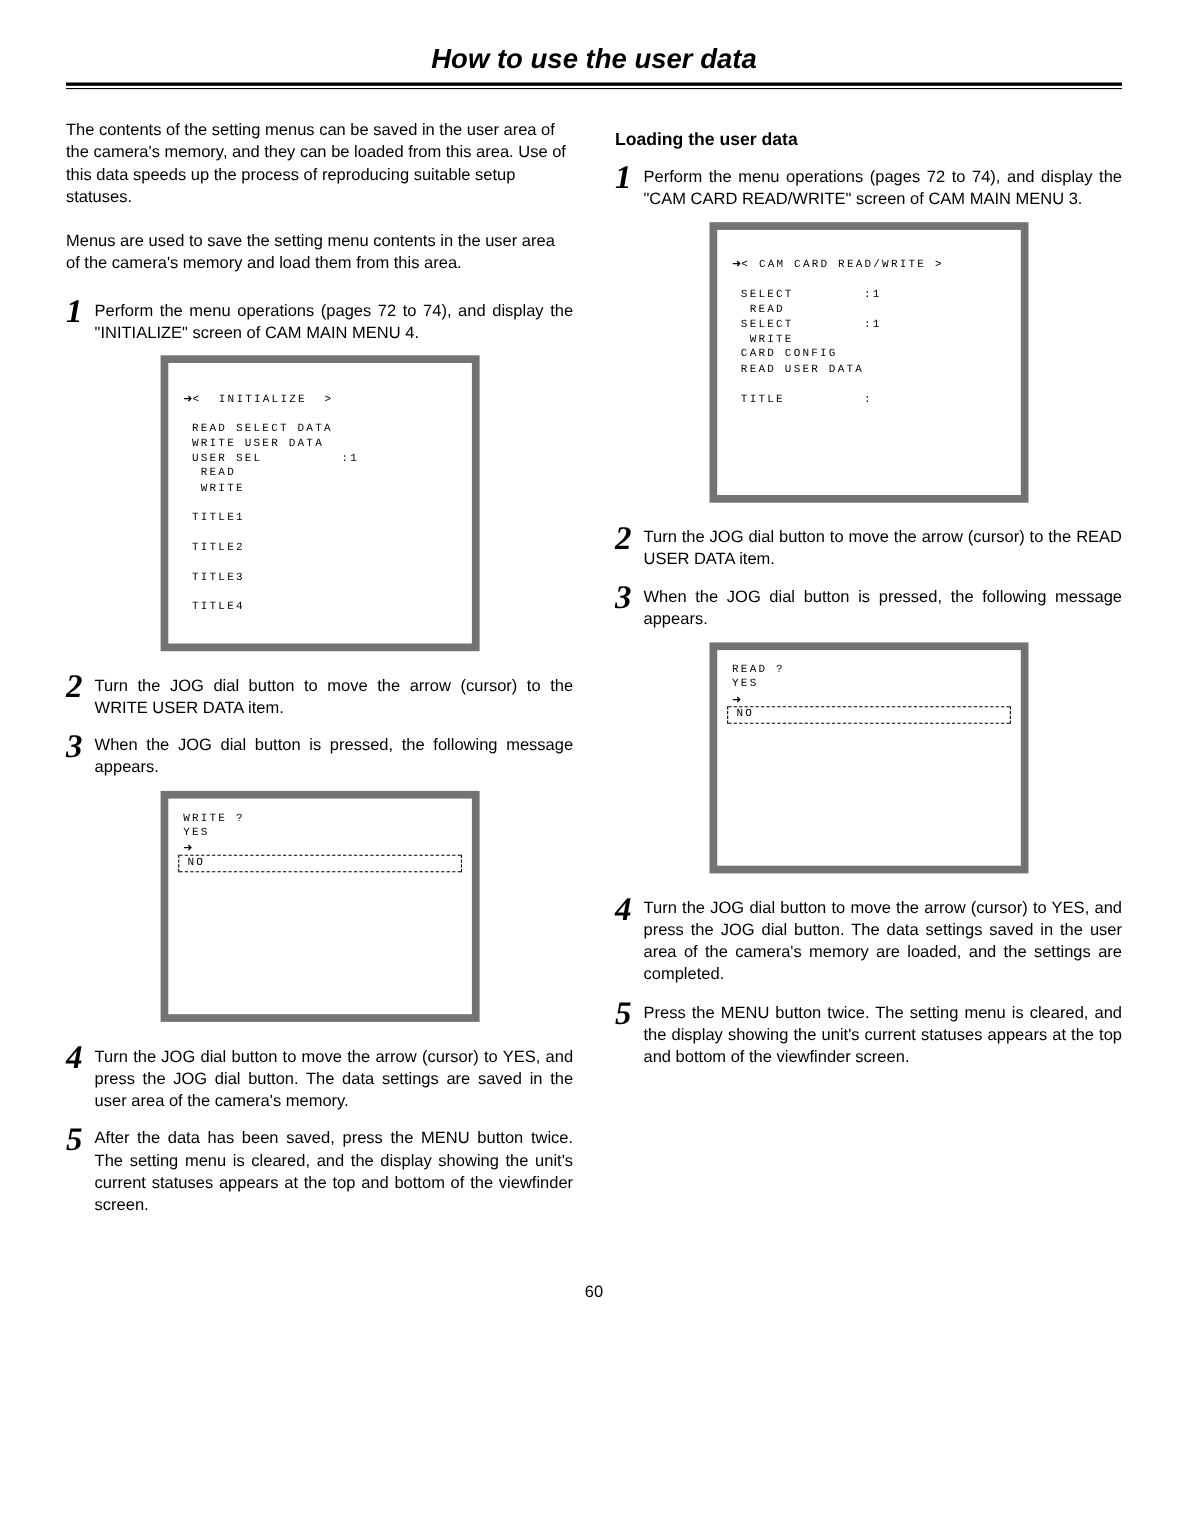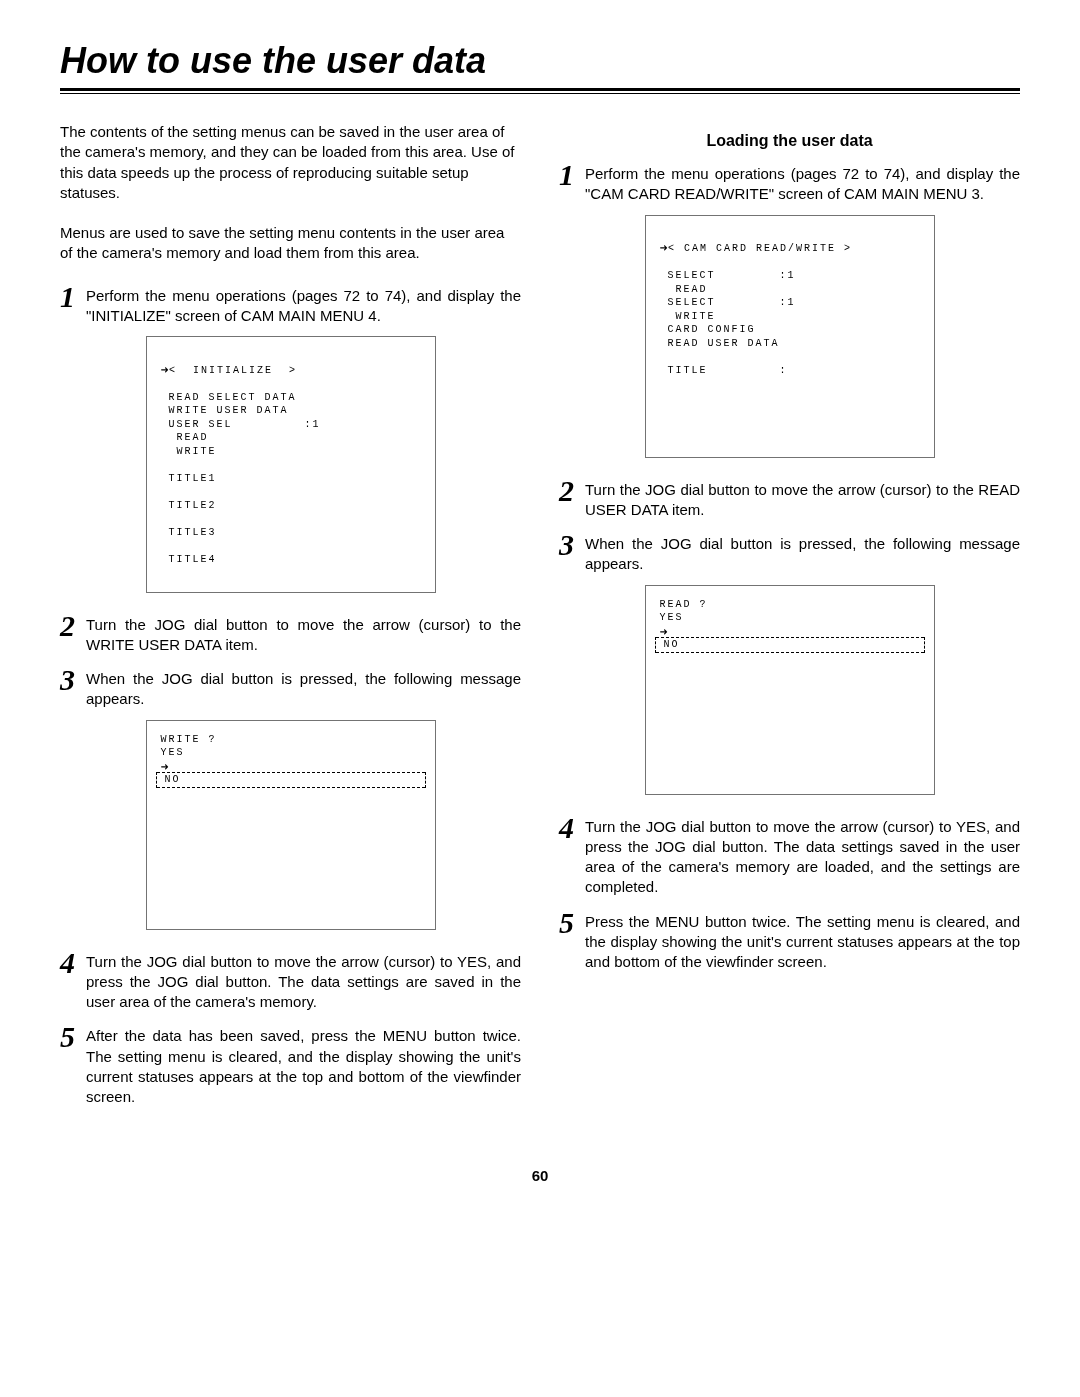--- a/index.html
+++ b/index.html
@@ -6,24 +6,25 @@
     margin: 0;
     padding: 40px 60px 40px 60px;
     font-family: Arial, Helvetica, sans-serif;
     font-size: 15px;
     color: #000;
     width: 1080px;
     box-sizing: border-box;
     background: #fff;
   }
   .page-title {
-    font-size: 36px;
+    font-size: 25px;
     font-style: italic;
     font-weight: bold;
     margin: 0 0 6px 0;
+    text-align: center;
   }
   .title-rule {
     border: none;
     border-top: 3px solid #000;
     margin: 0;
   }
   .title-rule.thin {
     border-top: 1px solid #000;
     margin-top: 2px;
     margin-bottom: 28px;
@@ -37,21 +38,20 @@
     min-width: 0;
   }
   .intro {
     margin: 0 0 20px 0;
     line-height: 1.35;
   }
   .subhead {
     font-weight: bold;
     font-size: 16px;
     margin: 10px 0 2px 0;
-    text-align: center;
   }
   .subtext {
     line-height: 1.35;
     margin: 16px 0 18px 0;
   }
   .step {
     display: flex;
     align-items: flex-start;
     margin: 10px 0 10px 0;
   }
@@ -69,21 +69,21 @@
     line-height: 1.35;
     padding-top: 4px;
     text-align: justify;
   }
   .screen-outer {
     display: flex;
     justify-content: center;
     margin: 8px 0 18px 0;
   }
   .screen {
-    border: 1px solid #737373;
+    border: 7px solid #737373;
     width: 290px;
     min-height: 180px;
     padding: 12px 14px 12px 14px;
     box-sizing: border-box;
     font-family: "Courier New", monospace;
     font-size: 10px;
     letter-spacing: 2px;
     line-height: 1.35;
     white-space: pre;
     position: relative;
@@ -117,21 +117,20 @@
     top: -1px;
     bottom: -1px;
     border-left: 1px dashed #000;
   }
   .blink-box .side-l { left: -5px; }
   .blink-box .side-r { right: -5px; }
   .pagenum {
     text-align: center;
     margin-top: 50px;
     font-size: 15px;
-    font-weight: bold;
   }
 </style>
 </head>
 <body>
 
 <h1 class="page-title">How to use the user data</h1>
 <hr class="title-rule">
 <hr class="title-rule thin">
 
 <div class="columns">

